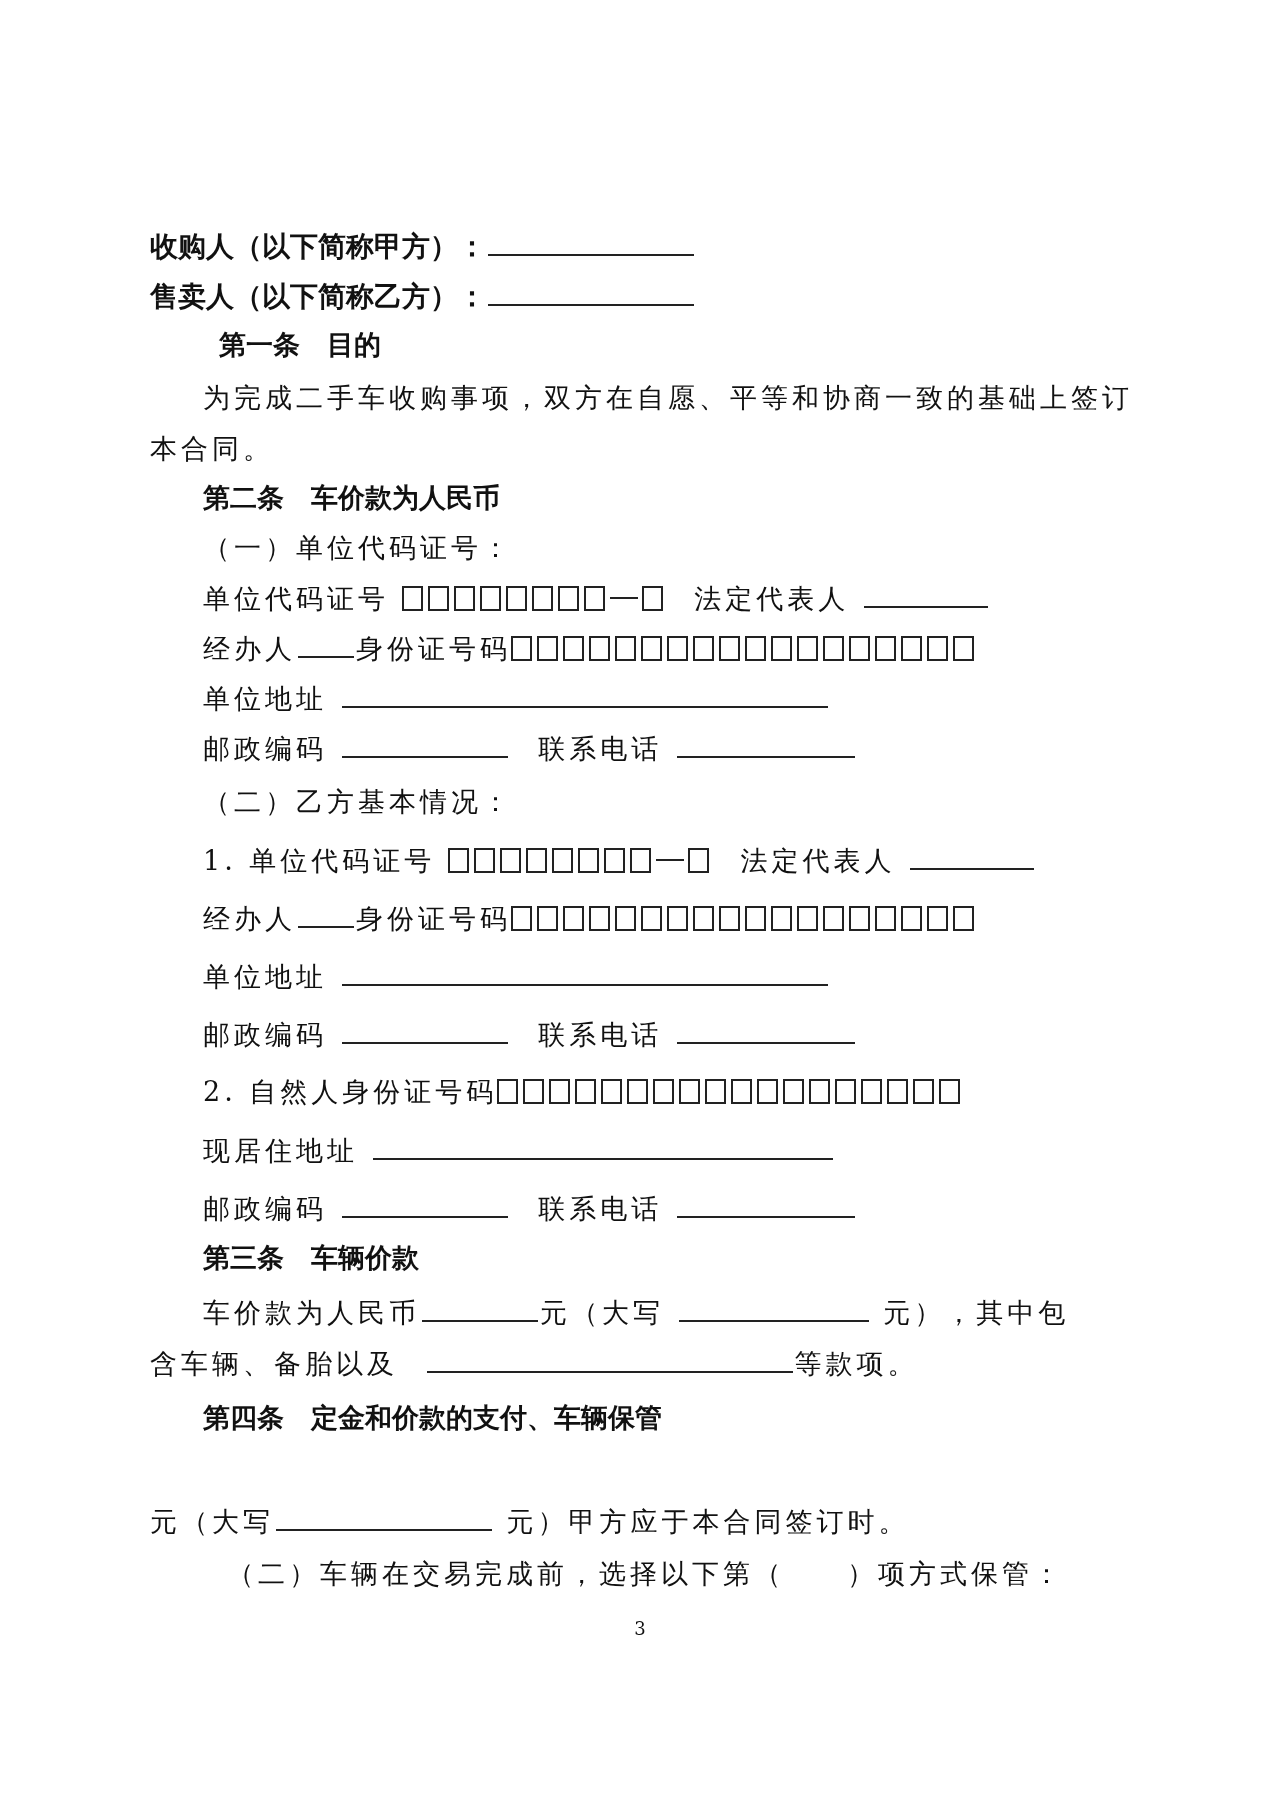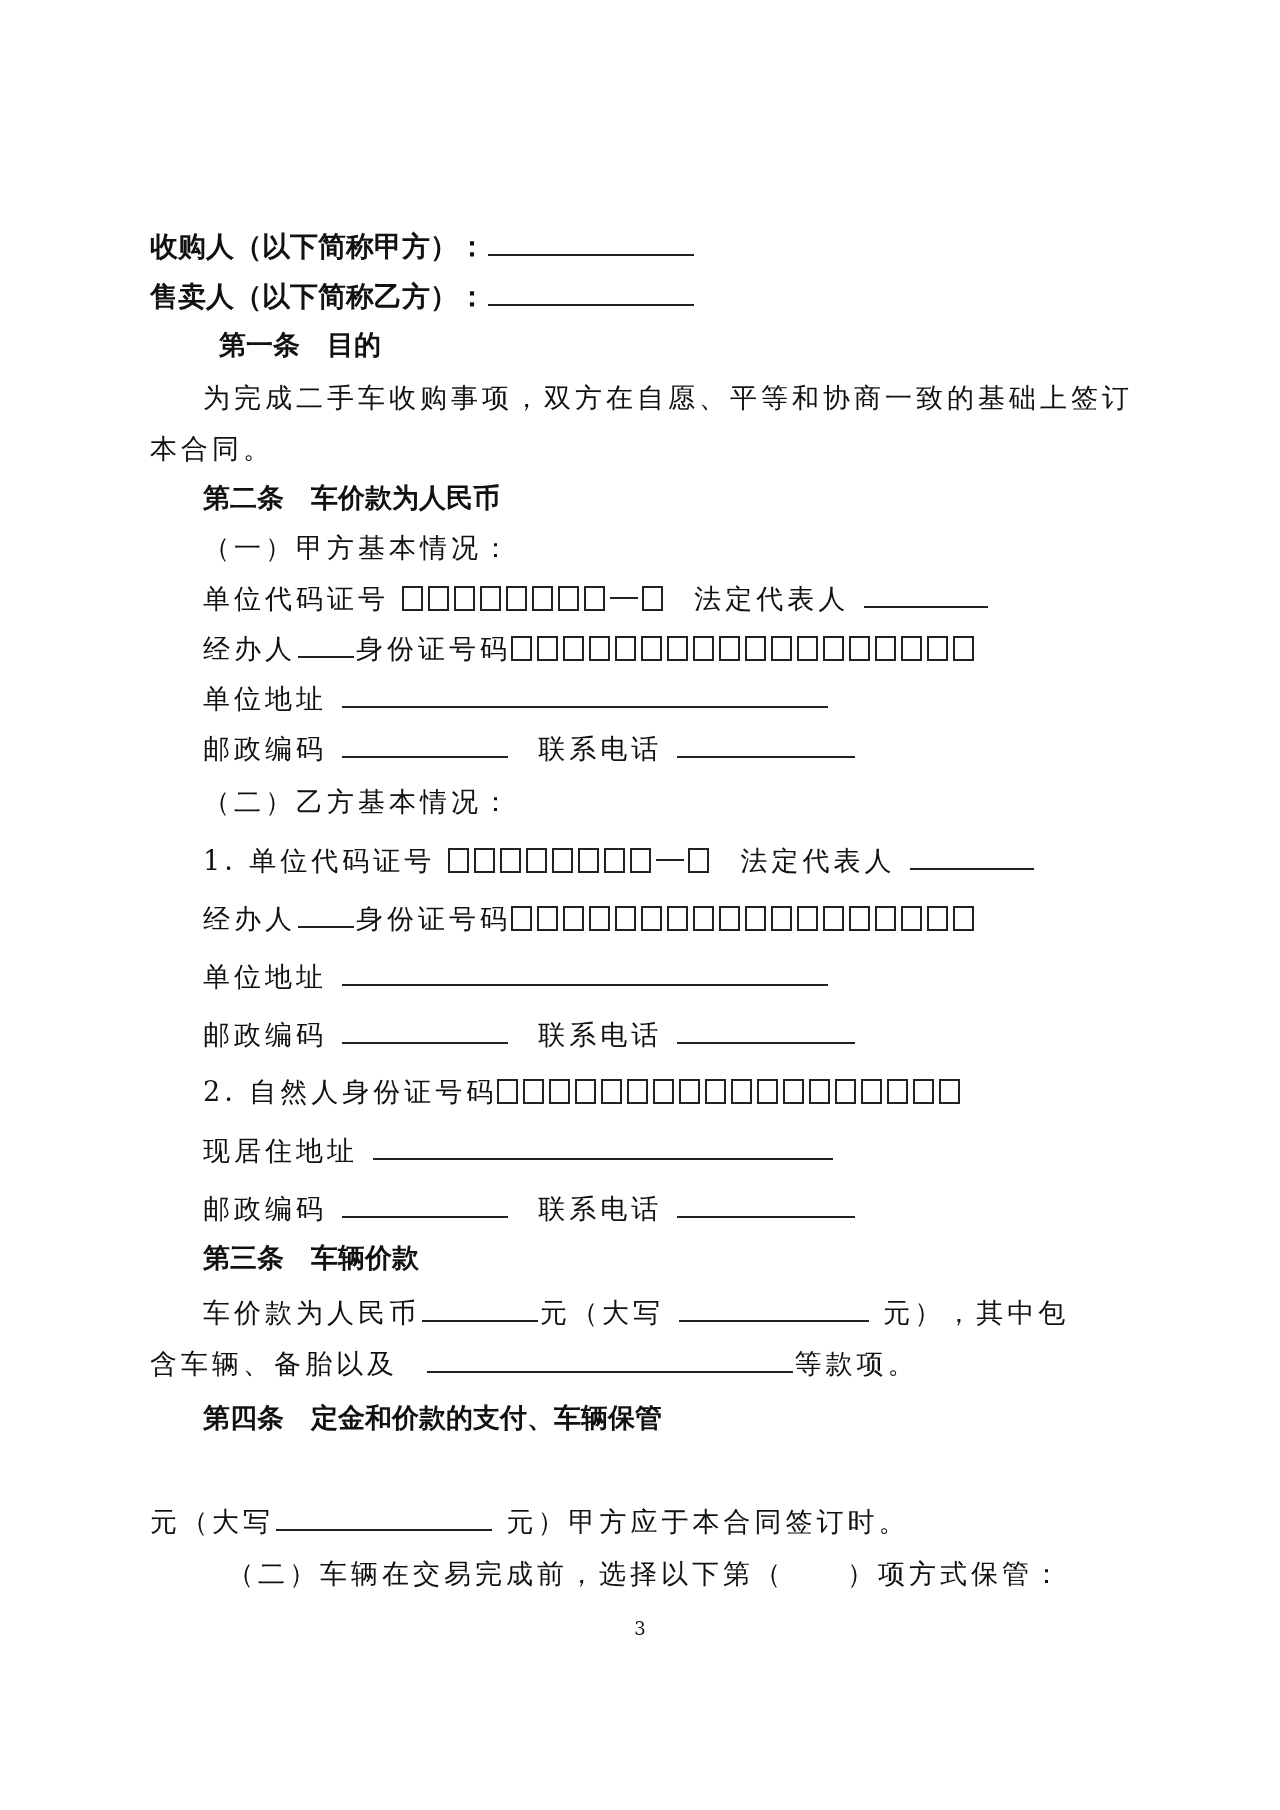--- a/index.html
+++ b/index.html
@@ -42,21 +42,21 @@
   </div>
   <div class="line bold" style="top:278px; left:150px;">
     <span>售卖人（以下简称乙方）：</span><span class="blank" style="width:206px;"></span>
   </div>
 
   <div class="line heading" style="top:327px; left:203px;margin-left:16px;">第一条　目的</div>
   <div class="line" style="top:380px; left:203px;">为完成二手车收购事项，双方在自愿、平等和协商一致的基础上签订</div>
   <div class="line" style="top:431px; left:150px;">本合同。</div>
 
   <div class="line heading" style="top:480px; left:203px;">第二条　车价款为人民币</div>
-  <div class="line" style="top:530px; left:203px;">（一）甲方基本情况：</div>
+  <div class="line" style="top:530px; left:203px;">（一）单位代码证号：</div>
 
   <div class="line" style="top:580px; left:203px;">
     <span>单位代码证号</span>
     <span><span class="box"></span><span class="box"></span><span class="box"></span><span class="box"></span><span class="box"></span><span class="box"></span><span class="box"></span><span class="box"></span><span class="dash"></span><span class="box"></span></span>
     <span class="gap" style="width:14px;"></span><span>法定代表人</span>
     <span class="blank" style="width:124px;"></span>
   </div>
 
   <div class="line" style="top:630px; left:203px;">
     <span>经办人</span><span class="blank" style="width:56px;"></span><span>身份证号码</span><span><span class="box"></span><span class="box"></span><span class="box"></span><span class="box"></span><span class="box"></span><span class="box"></span><span class="box"></span><span class="box"></span><span class="box"></span><span class="box"></span><span class="box"></span><span class="box"></span><span class="box"></span><span class="box"></span><span class="box"></span><span class="box"></span><span class="box"></span><span class="box"></span></span>

